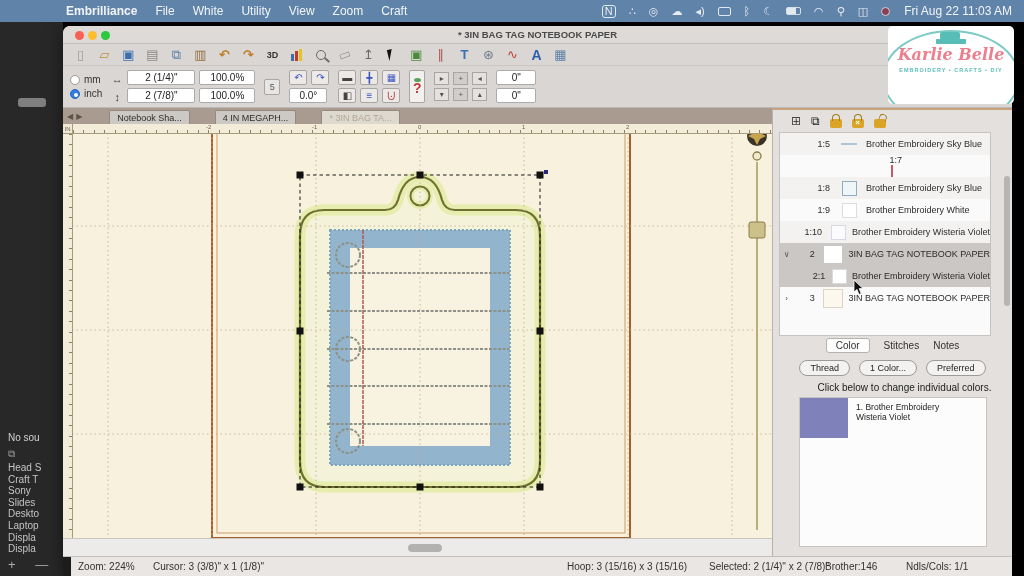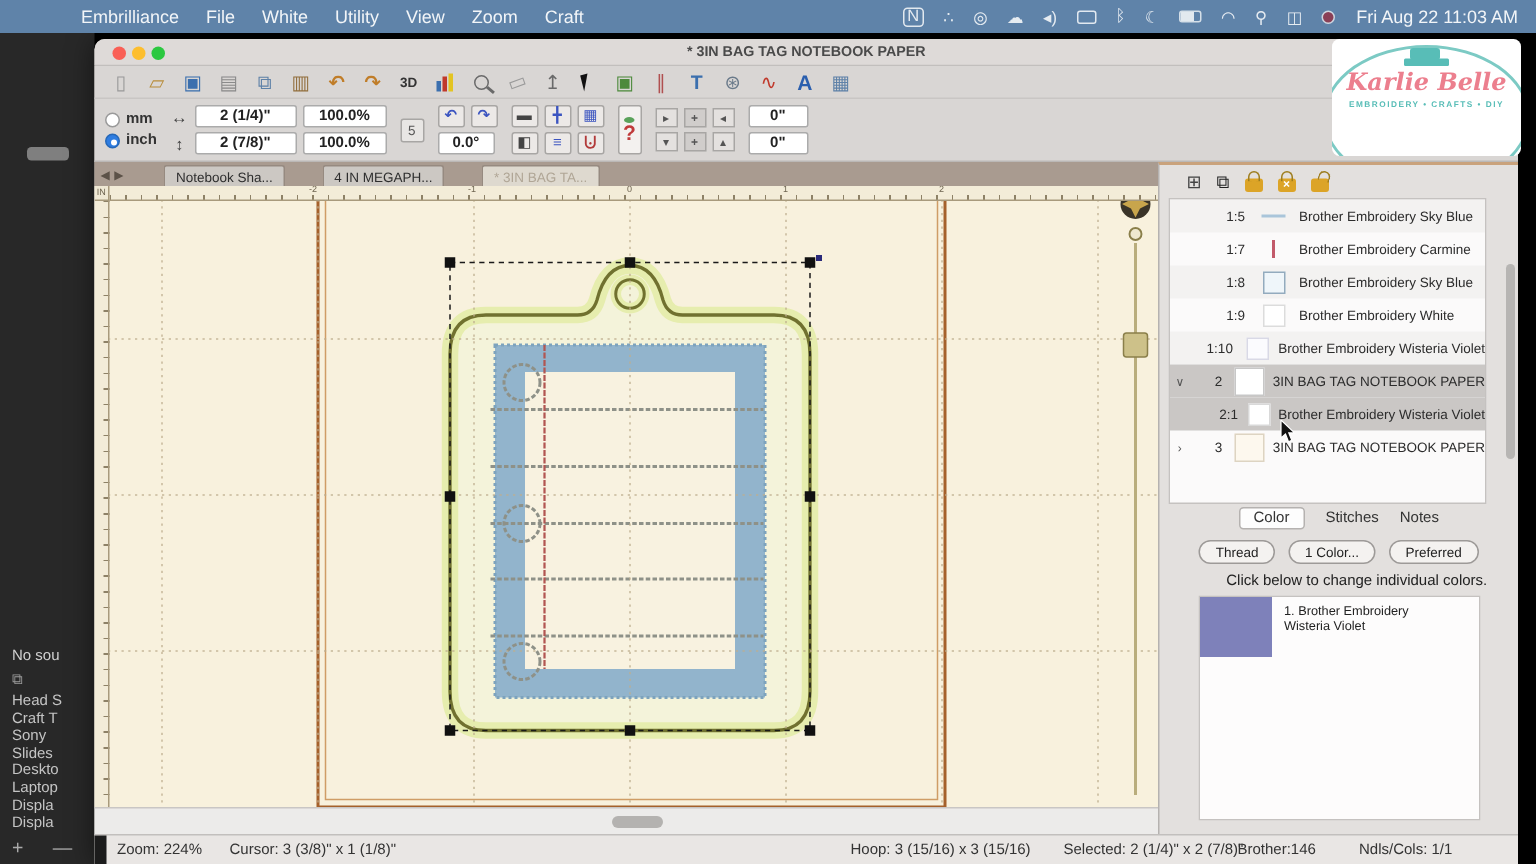--- a/index.html
+++ b/index.html
@@ -2,21 +2,21 @@
 <html><head>
 <meta charset="utf-8">
 <style>
   * { margin:0; padding:0; box-sizing:border-box; }
   html,body { width:1024px; height:576px; overflow:hidden; background:#000; font-family:"Liberation Sans","DejaVu Sans",sans-serif; }
 
   
   .menubar { position:absolute; left:0; top:0; width:1024px; height:22px; background:#5f83a9; display:flex; align-items:center; color:#f2f5f8; font-size:12px; z-index:50; }
   .menubar .apple { margin-left:42px; font-size:13px; }
   .menubar .mitem { margin-left:18px; }
-  .menubar .mitem.app { font-weight:normal; margin-left:12px; }
+  .menubar .mitem.app { font-weight:bold; margin-left:24px; }
   .menubar .spacer { flex:1; }
   .menubar .sticon { margin-left:13px; font-size:11px; opacity:.92; display:inline-flex; align-items:center; }
   .nbox { border:1.2px solid #eef2f6; border-radius:3px; font-size:9px; padding:0 2px; line-height:11px; }
   .disp-ic { width:13px; height:9px; border:1.4px solid #eef2f6; border-radius:2px; }
   .batt-ic { width:15px; height:8px; border:1px solid #dfe7ee; border-radius:2px; background:linear-gradient(90deg,#eef2f6 70%,transparent 70%); }
   .rec-ic { width:9px; height:9px; border-radius:50%; background:#8e3a4f; border:1.5px solid #d8dee5; }
   .menubar .clock { margin-left:14px; margin-right:12px; font-size:12px; }
 
   
   .obs { position:absolute; left:0; top:22px; width:63px; height:554px; background:#282828; color:#c4c4c4; z-index:1; }
@@ -36,21 +36,21 @@
   .toolbar1 { position:absolute; left:0; top:18px; width:100%; height:22px; background:#d9d6d4; display:flex; align-items:center; padding-left:8px; gap:5px; border-bottom:1px solid #c9c6c4; }
   .ti { width:19px; height:17px; display:inline-flex; align-items:center; justify-content:center; font-size:13px; color:#5a6a7a; }
   .bars { display:inline-flex; align-items:flex-end; gap:1px; height:12px; }
   .bars i { width:3px; display:block; }
   .zoomg { position:relative; width:10px; height:10px; border:1.7px solid #6a6a6a; border-radius:50%; }
   .zoomg::after { content:""; position:absolute; width:6px; height:2px; background:#6a6a6a; right:-5px; bottom:-2px; transform:rotate(40deg); }
   .cursorg { width:0; height:0; border-left:5px solid #111; border-right:4px solid transparent; border-bottom:11px solid transparent; transform:rotate(-14deg); }
 
   .toolbar2 { position:absolute; left:0; top:40px; width:100%; height:42px; background:#d9d6d4; border-bottom:1px solid #bbb8b6; display:flex; align-items:center; padding-left:7px; gap:9px; }
   .grp { display:flex; flex-direction:column; gap:3px; }
-  .rrow { display:flex; align-items:flex-end; gap:4px;font-weight:bold; }
+  .rrow { display:flex; align-items:flex-end; gap:4px; }
   .radio { width:10px; height:10px; border-radius:50%; border:1px solid #9a9a9a; background:#fff; position:relative; }
   .radio.on { background:#2f7de1; border-color:#2668b8; }
   .radio.on::after { content:""; position:absolute; left:3px; top:3px; width:4px; height:4px; border-radius:50%; background:#fff; }
   .rlab { font-size:10px; color:#333; }
   .sizeic { font-size:11px; color:#444; width:12px; text-align:center; }
   .fld { background:#fff; border:1px solid #ababab; border-radius:2px; font-size:10px; color:#222; height:15px; display:flex; align-items:center; justify-content:center; }
   .fld.w72 { width:68px; } .fld.w56 { width:56px; } .fld.w46 { width:38px; } .fld.w40 { width:40px; }
   .sqbtn { width:16px; height:16px; background:#e8e6e4; border:1px solid #a8a6a4; border-radius:2px; font-size:9px; color:#555; display:flex; align-items:center; justify-content:center; }
   .tbtn { width:18px; height:15px; background:#ece9e7; border:1px solid #a8a6a4; border-radius:2px; display:flex; align-items:center; justify-content:center; font-size:10px; color:#3b54c0; }
   .tbtn.gray { color:#444; }
@@ -404,21 +404,21 @@
     </div>
     <div class="objlist" id="obj-list">
         <div class="orow" style="padding-left: 14px;">
           <span class="disc"></span>
           <span class="oid">1:5</span>
           <span class="swslot">
             <span class="sw-line-h" style="background: rgb(169, 197, 218); border-color: rgb(169, 197, 218);"></span>
           </span>
           <span class="oname">Brother Embroidery Sky Blue</span>
         </div>
-        <div class="orow" style="padding-left: 14px;">
+        <div class="orow" style="padding-left: 14px; flex-direction: column;">
           <span class="disc"></span>
           <span class="oid">1:7</span>
           <span class="swslot">
             <span class="sw-line-v" style="background: rgb(194, 90, 106); border-color: rgb(194, 90, 106);"></span>
           </span>
           <span class="oname">Brother Embroidery Carmine</span>
         </div>
         <div class="orow" style="padding-left: 14px;">
           <span class="disc"></span>
           <span class="oid">1:8</span>

